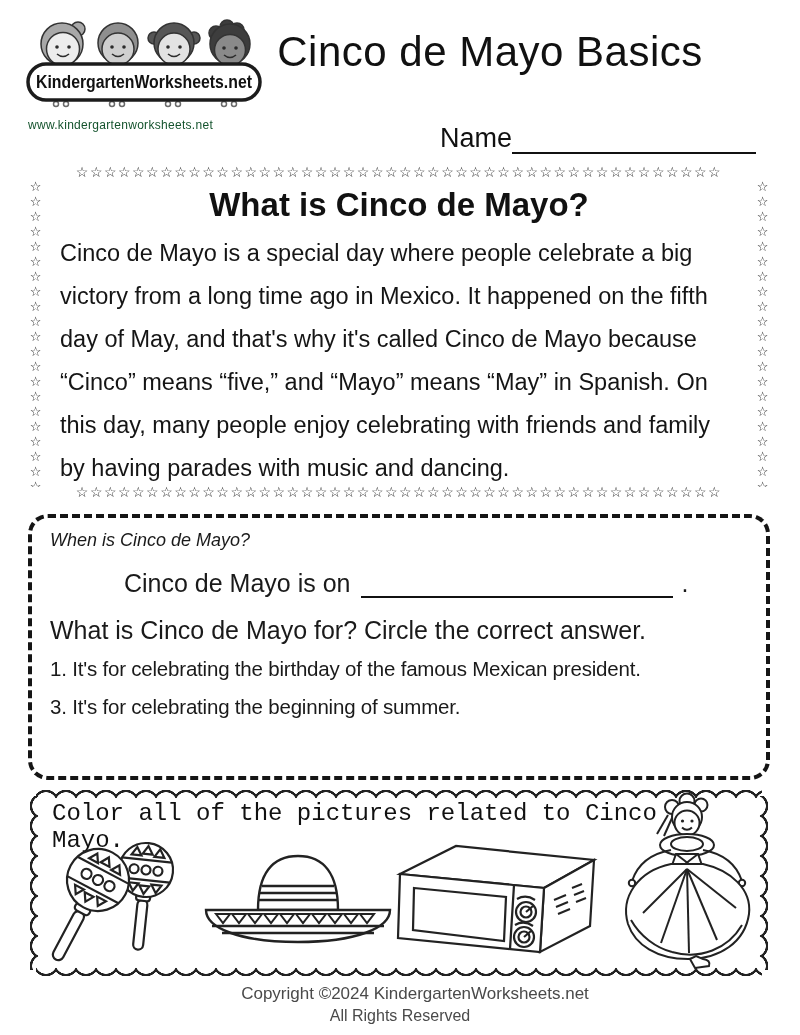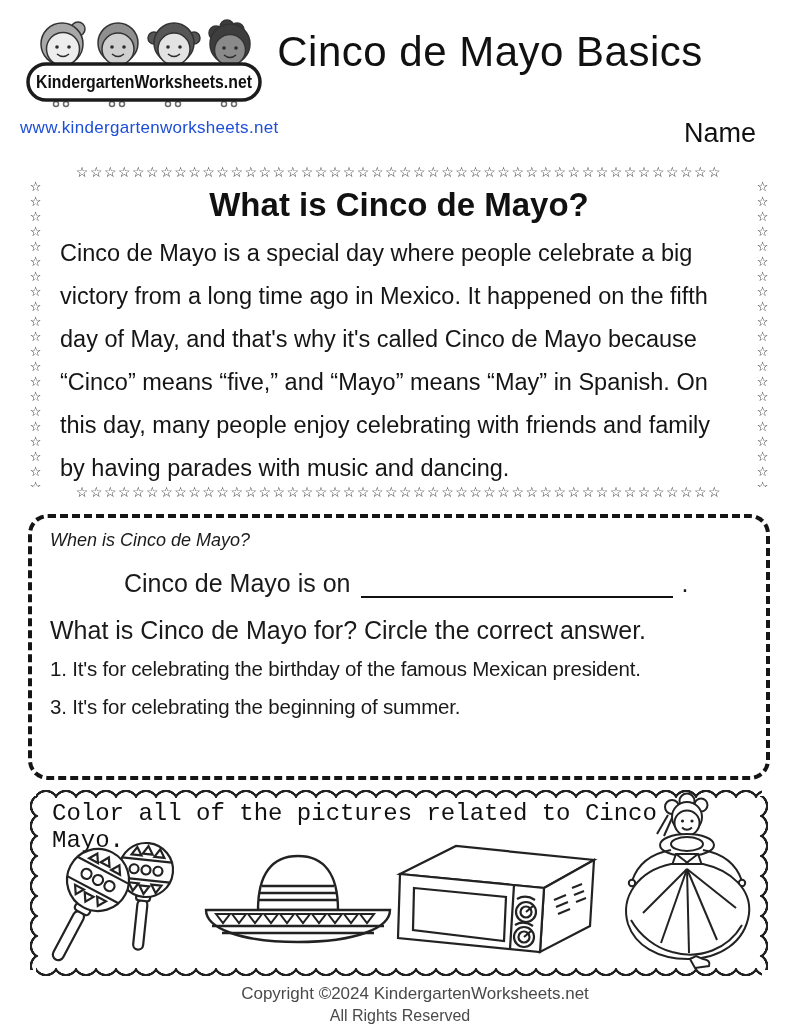--- a/index.html
+++ b/index.html
@@ -3,24 +3,24 @@
 <meta charset="utf-8">
 <style>
   * { margin:0; padding:0; box-sizing:border-box; }
   html,body { background:#fff; }
   .page {
     position:relative; width:800px; height:1035px; background:#fff;
     font-family:"Liberation Sans", sans-serif; color:#1a1a1a; overflow:hidden;
   }
   
   .logo-svg { position:absolute; left:26px; top:16px; }
-  .site-url { position:absolute; left:20px; top:118px; font-size:17px; color:#1d4ed8; letter-spacing:0.3px; }
+  .site-url { position:absolute; left:28px; top:118px; font-size:12px; color:#14532d; letter-spacing:0.3px; }
   .sheet-title { position:absolute; left:270px; top:28px; width:440px; text-align:center;
     font-size:42px; letter-spacing:0.5px; color:#111; font-weight:500; }
-  .name-row { position:absolute; left:440px; top:118px; width:316px; display:flex; align-items:flex-end;flex-direction:column; }
+  .name-row { position:absolute; left:440px; top:118px; width:316px; display:flex; align-items:flex-end; }
   .name-label { font-size:27px; color:#111; }
   .name-line { flex:1; height:36px; border-bottom:2.5px solid #111; }
   
   .reading-box { position:absolute; left:28px; top:166px; width:742px; height:334px; background:#fff; }
   .star-row { position:absolute; left:2px; right:2px; height:17px; font-family:"DejaVu Sans",sans-serif;
     font-size:14px; line-height:16px; letter-spacing:1.5px; text-align:center; white-space:nowrap;
     overflow:hidden; color:#2b2b2b; }
   .star-row.top { top:-2px; } .star-row.bottom { bottom:-1px; }
   .star-col { position:absolute; top:13px; bottom:13px; width:15px; font-family:"DejaVu Sans",sans-serif;
     font-size:13px; line-height:15px; word-break:break-all; overflow:hidden; color:#2b2b2b; text-align:center; }

